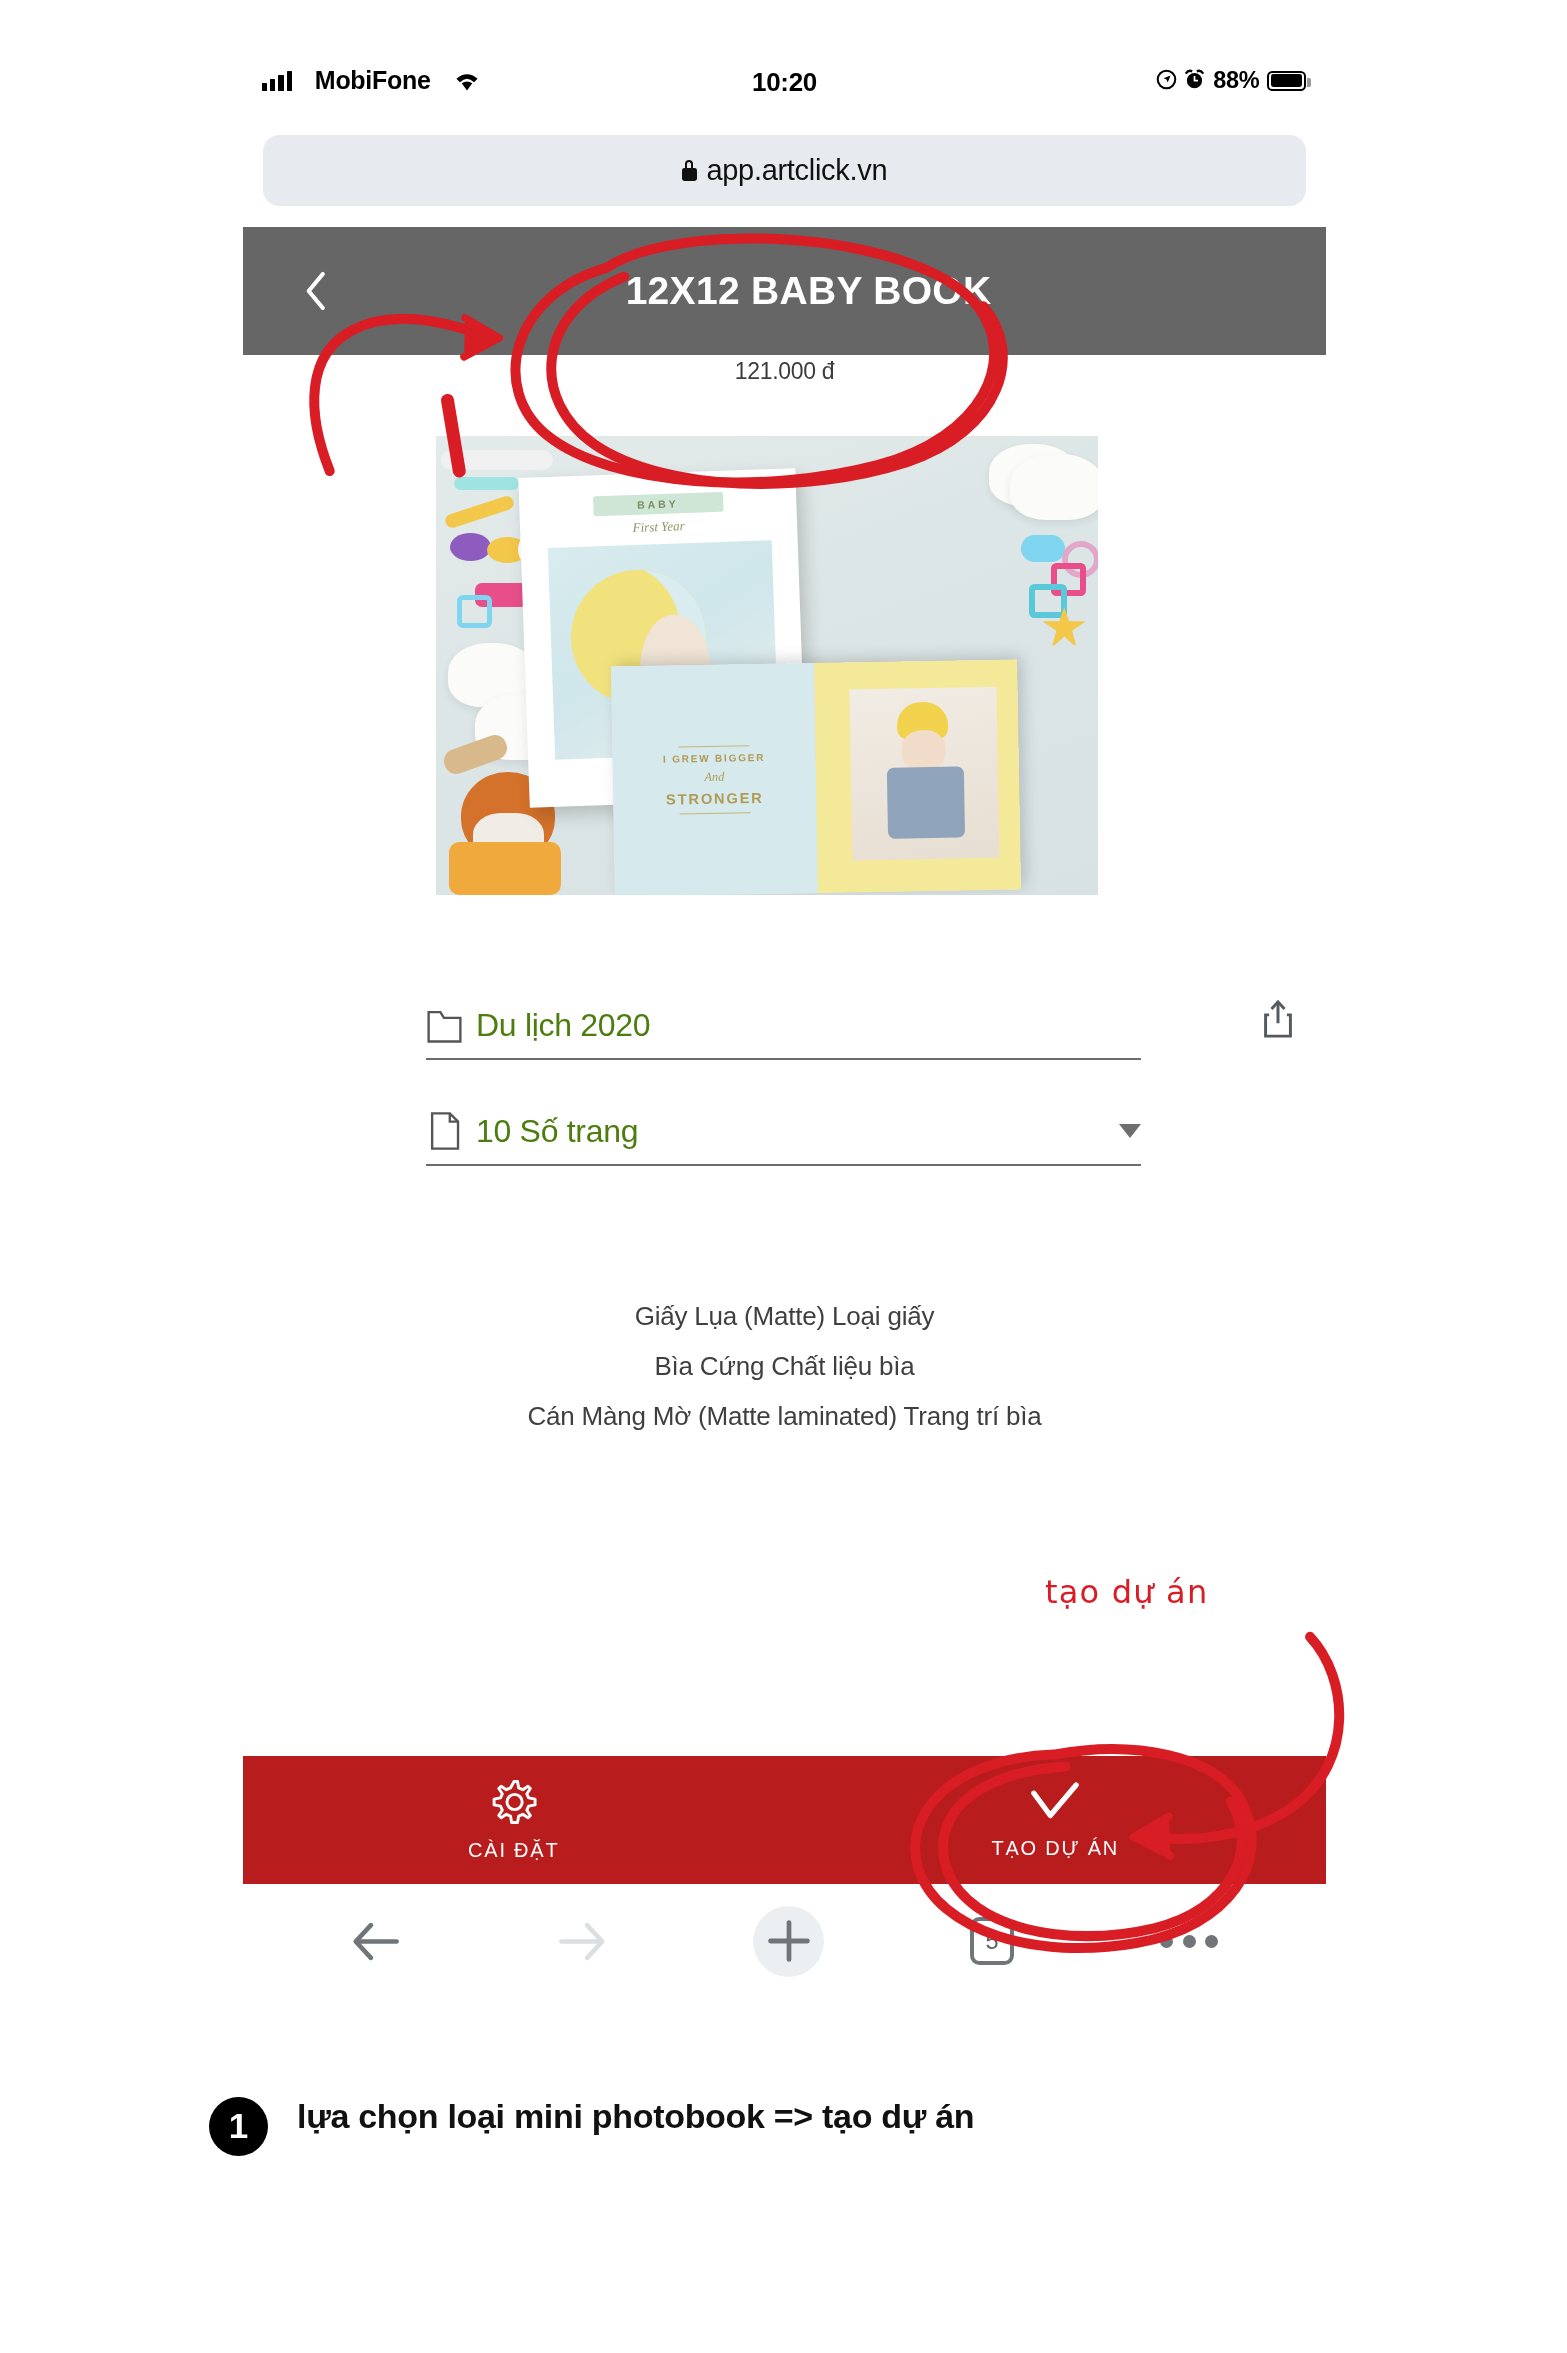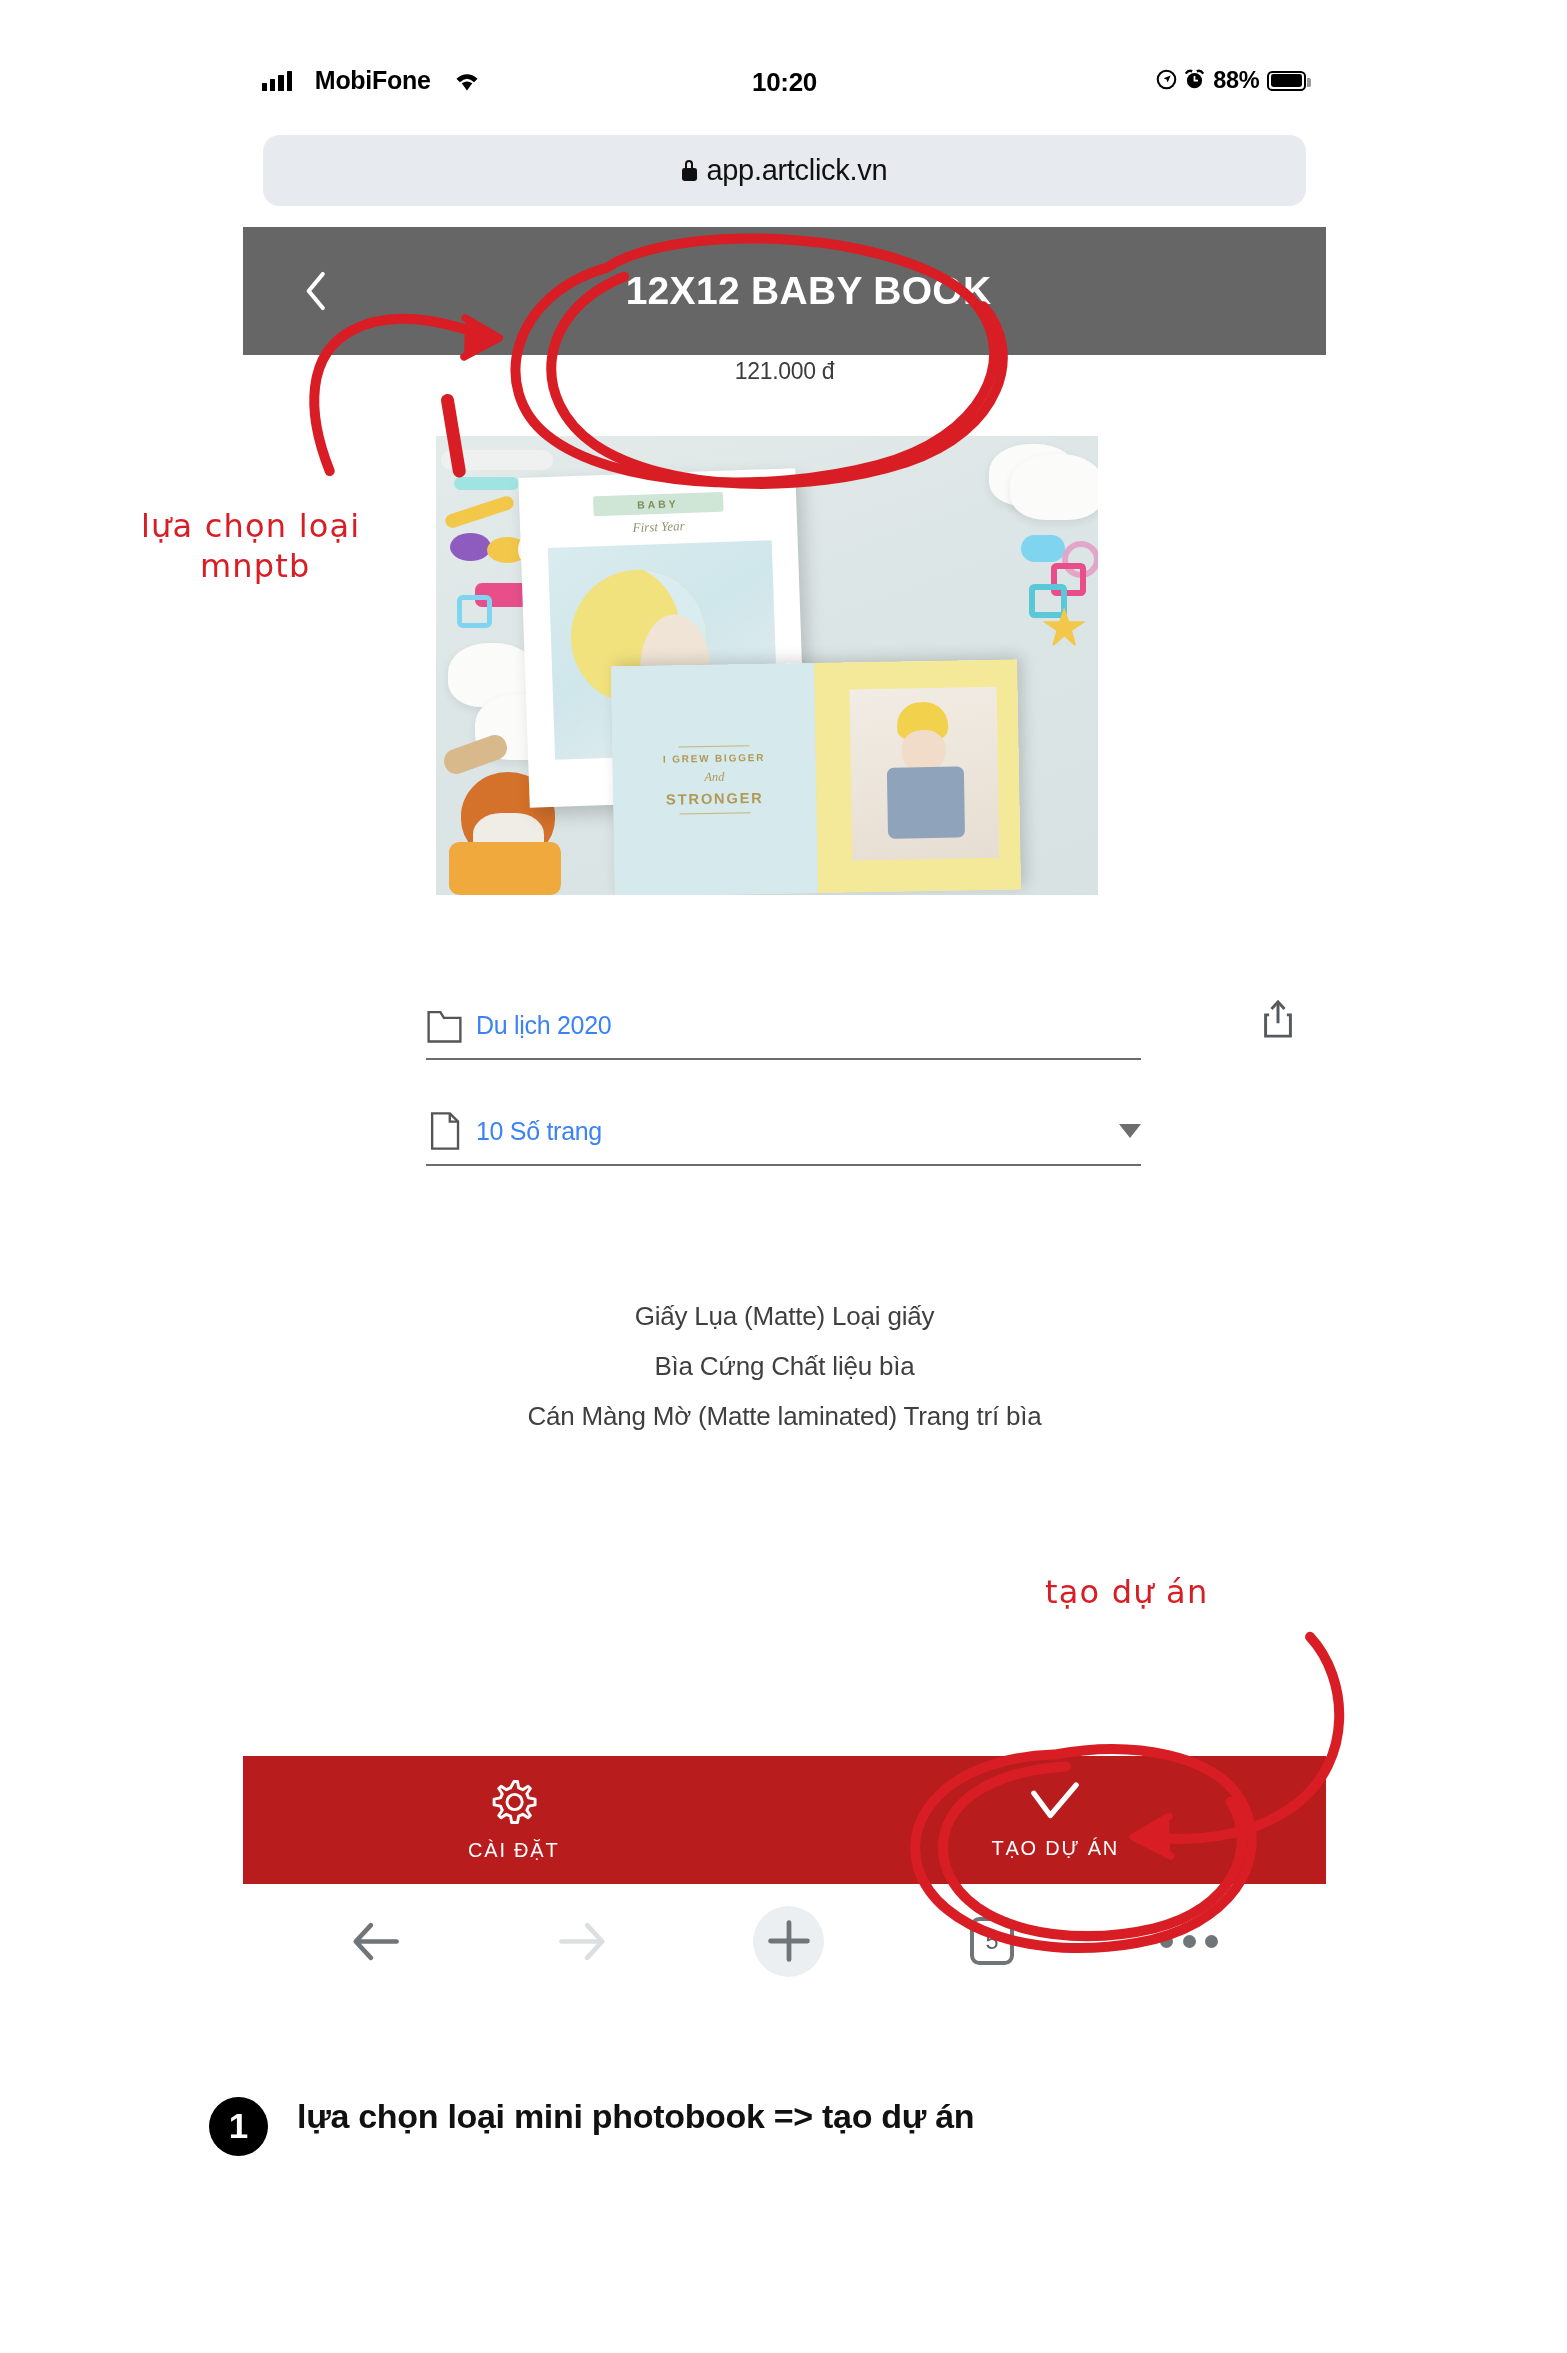--- a/index.html
+++ b/index.html
@@ -89,21 +89,21 @@
                  background: linear-gradient(170deg,#f1ece4,#e7ded2); }
   .bk2 .rp .hat { position:absolute; left:82px; top:41px; width:51px; height:37px; background:#f2d24c; border-radius:23.5px 23.5px 10.6px 10.6px;}
   .bk2 .rp .face { position:absolute; left:86px; top:69px; width:44px; height:41px; background:#f0dcc8; border-radius:45%;}
   .bk2 .rp .torso { position:absolute; left:71px; top:106px; width:77px; height:71px; background:#8fa3bb; border-radius:7px;}
 
   
   .field { position:absolute; left:183px; width:715px; }
   .field .row { display:flex; align-items:center; height: 66px; }
   .field .line { height:2.4px; background:#6c6c6c; width:100%; }
   .f-icon { width: 37px; height: 40px; margin-right: 13px; flex: 0 0 auto; }
-  .f-text { font-size: 25px; color: #3b82f6; letter-spacing:-0.3px; }
+  .f-text { font-size: 32px; color: #4d7c0f; letter-spacing:-0.3px; }
   .caret { margin-left:auto; width:0; height:0; border-left:11.8px solid transparent;
            border-right:11.8px solid transparent; border-top:14px solid #6e6e6e; }
 
   .specs { position:absolute; left:0; top:1239px; width:1083px; text-align:center; }
   .specs div { font-size: 26px; color:#3f3f3f; line-height: 1.92; letter-spacing:-0.2px; }
 
   
   .blackbar { position:absolute; left:0; top:1703px; width:1083px; height:128px; background:#b91c1c;
               display:flex; }
   .bb-item { flex:1; display:flex; flex-direction:column; align-items:center; justify-content:center; gap:11.8px; }
@@ -359,24 +359,20 @@
     <g fill="none" stroke="#d81e24" stroke-width="17" stroke-linecap="round" stroke-linejoin="round">
 
       <path d="M1790 2980 C 1620 2985 1530 3080 1560 3175 C 1595 3280 1760 3330 1930 3300 C 2090 3272 2160 3160 2110 3062 C 2065 2980 1925 2955 1790 2980 Z"></path>
       <path d="M1810 3000 C 1650 3010 1575 3090 1610 3180 C 1650 3275 1810 3310 1960 3275 C 2090 3244 2140 3140 2090 3060"></path>
 
       <path d="M 2225 2780 C 2290 2850 2300 2990 2200 3065 C 2120 3125 2010 3130 1945 3118"></path>
       <path d="M 1985 3085 L 1925 3120 L 1988 3152" fill="#d81e24" stroke-width="13"></path>
     </g>
   </svg>
 
-  <div class="hand" style="left:141px; top:506px;">
-    <div>lựa chọn loại</div>
-    <div style="margin-left:59px">mnptb</div>
-  </div>
 
   <div class="hand" style="left:1045px; top:1572px;">tạo dự án</div>
 
   <div class="caption">
     <div class="cap-badge">1</div>
     <div class="cap-lines">
       <div class="cap-line">lựa chọn loại mini photobook =&gt; tạo dự án</div>
     </div>
   </div>
 

